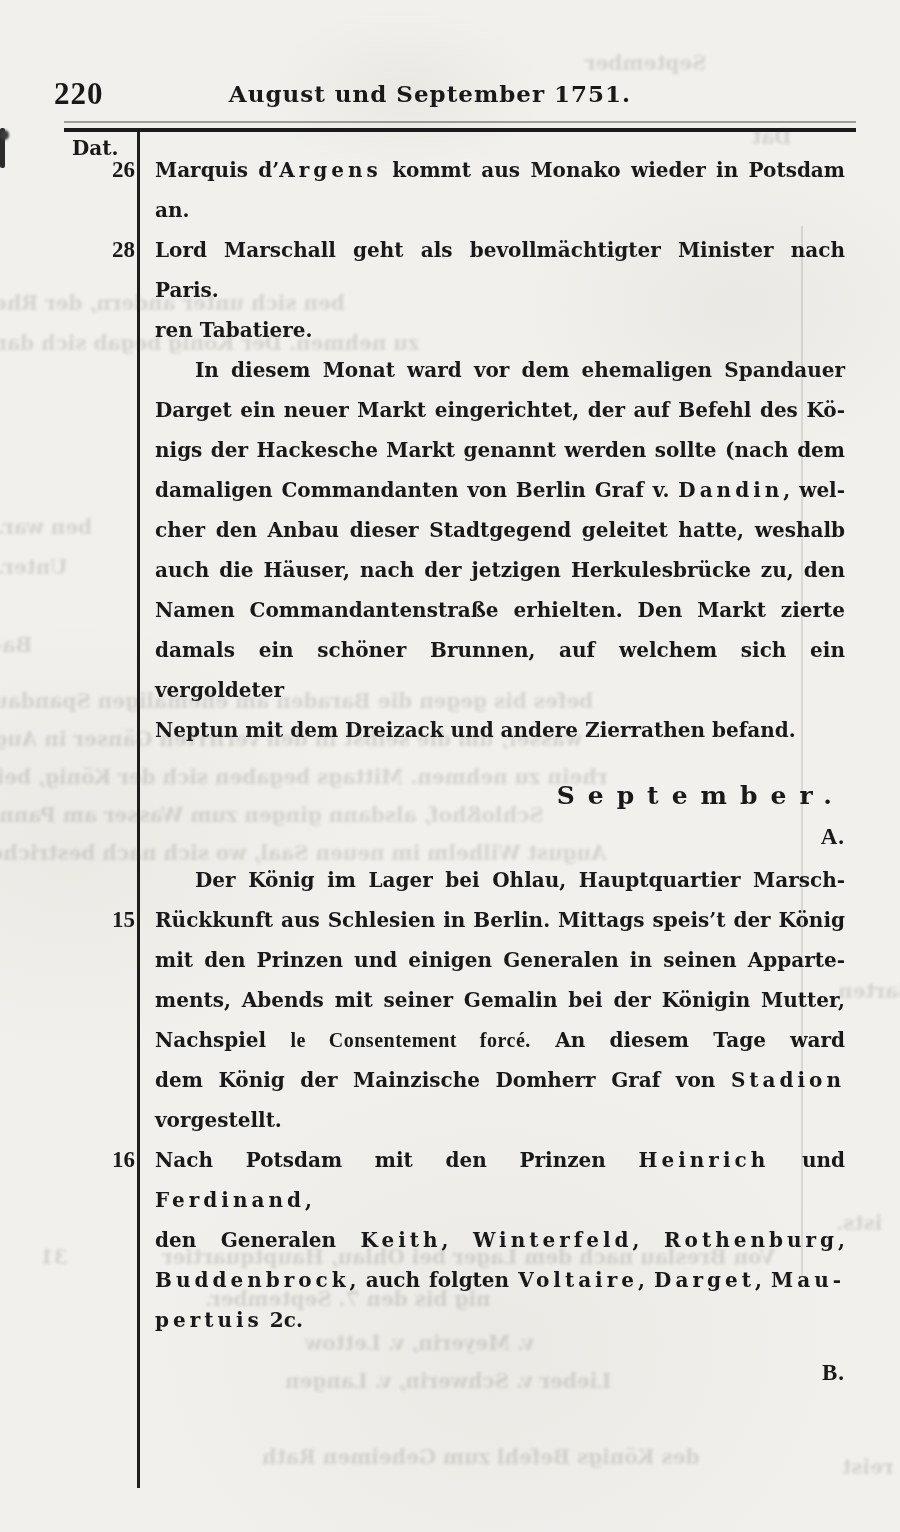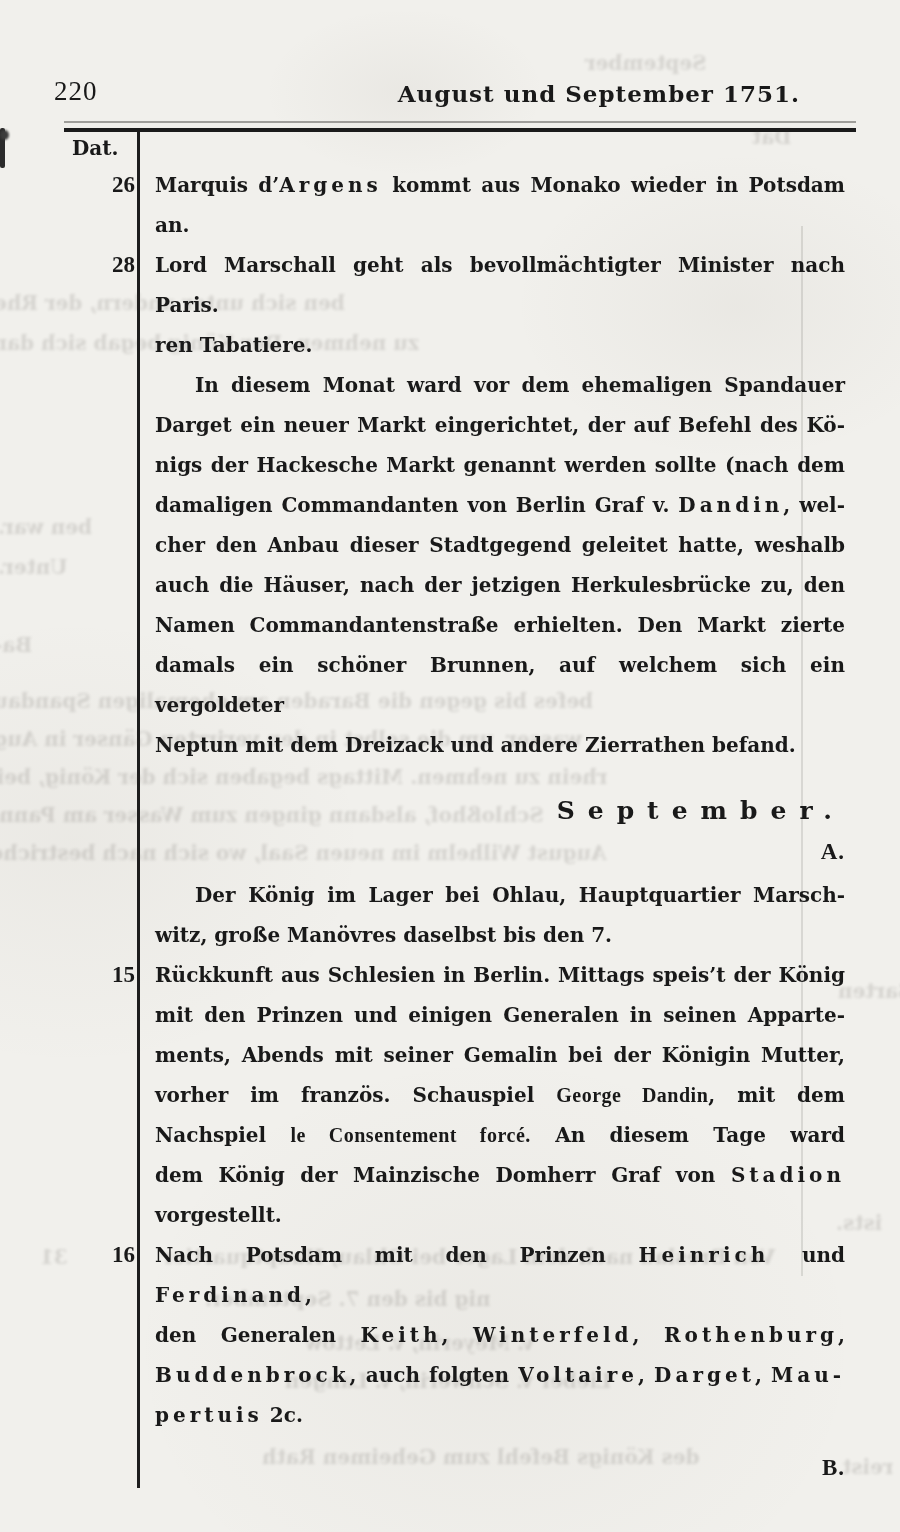--- a/index.html
+++ b/index.html
@@ -11,32 +11,32 @@
       radial-gradient(ellipse 420px 320px at 8% 55%, rgba(115,105,90,.05), transparent 70%),
       radial-gradient(ellipse 520px 420px at 55% 88%, rgba(115,105,90,.05), transparent 70%),
       radial-gradient(ellipse 200px 120px at 45% 6%, rgba(115,105,90,.06), transparent 70%);
     font-family:"DejaVu Serif","Liberation Serif",serif;
     color:#191919;
   }
   .page{position:absolute;inset:0;}
   .pagenum{
     position:absolute;left:54px;top:76px;
     font-family:"Liberation Serif",serif;
-    font-size:27px;font-weight:normal;letter-spacing:1px;
+    font-size:31px;font-weight:bold;letter-spacing:1px;
   }
   .header-title{
     position:absolute;left:60px;top:80px;width:740px;
-    text-align:right;font-size:23px;font-weight:bold;letter-spacing:1px;
+    text-align:center;font-size:23px;font-weight:bold;letter-spacing:1px;
   }
   .rule-thin{position:absolute;left:64px;top:121px;width:792px;height:2px;background:rgba(60,58,55,.45);}
   .rule-thick{position:absolute;left:64px;top:128px;width:792px;height:4px;background:#1b1b1b;}
   .dat-label{position:absolute;left:72px;top:136px;font-size:20px;font-weight:bold;}
   .vrule{position:absolute;left:137px;top:132px;width:2.5px;height:1356px;background:#1d1d1d;}
   .ghost-vrule{position:absolute;left:801px;top:226px;width:2px;height:1050px;background:rgba(40,38,34,.12);filter:blur(.6px);}
-  .content{position:absolute;left:155px;top:165px;width:690px;}
+  .content{position:absolute;left:155px;top:150px;width:690px;}
   .entry{position:relative;}
   .datenum{
     position:absolute;left:-62px;top:0;width:42px;text-align:right;
     font-family:"Liberation Serif",serif;font-size:23px;font-weight:bold;line-height:40px;
   }
   .line{font-size:20px;line-height:40px;font-weight:bold;white-space:nowrap;}
   .line.just{white-space:normal;text-align:justify;text-align-last:justify;}
   .line.last{white-space:normal;text-align:right;text-align-last:left;}
   .line.ind{padding-left:40px;}
   .frak{}
@@ -111,28 +111,26 @@
         <div class="line just"><span class="frak">cher den Anbau dieser Stadtgegend geleitet hatte, weshalb</span></div>
         <div class="line just"><span class="frak">auch die Häuser, nach der jetzigen Herkulesbrücke zu, den</span></div>
         <div class="line just"><span class="frak">Namen Commandantenstraße erhielten. Den Markt zierte</span></div>
         <div class="line just"><span class="frak">damals ein schöner Brunnen, auf welchem sich ein vergoldeter</span></div>
         <div class="line last"><span class="frak">Neptun mit dem Dreizack und andere Zierrathen befand.</span></div>
       </div>
       <div class="heading h-month">September.</div>
       <div class="heading h-letter-a">A.</div>
       <div class="entry">
         <div class="line just ind"><span class="frak">Der König im Lager bei Ohlau, Hauptquartier Marsch-</span></div>
-        <div class="line last"><span class="frak">witz, große Manövres daselbst bis den 7.</span></div>
       </div>
       <div class="entry">
         <span class="datenum">15</span>
         <div class="line just"><span class="frak">Rückkunft aus Schlesien in Berlin.  Mittags speis’t der König</span></div>
         <div class="line just"><span class="frak">mit den Prinzen und einigen Generalen in seinen Apparte-</span></div>
         <div class="line just"><span class="frak">ments, Abends mit seiner Gemalin bei der Königin Mutter,</span></div>
-        <div class="line just"><span class="frak">vorher im französ. Schauspiel </span><span class="antiqua">George Dandin</span><span class="frak">, mit dem</span></div>
         <div class="line just"><span class="frak">Nachspiel </span><span class="antiqua">le Consentement forcé.</span><span class="frak"> An diesem Tage ward</span></div>
         <div class="line just"><span class="frak">dem König der Mainzische Domherr Graf von </span><span class="sperr">Stadion</span></div>
         <div class="line last"><span class="frak">vorgestellt.</span></div>
       </div>
       <div class="entry">
         <span class="datenum">16</span>
         <div class="line just"><span class="frak">Nach Potsdam mit den Prinzen </span><span class="sperr">Heinrich</span><span class="frak"> und </span><span class="sperr">Ferdinand</span><span class="frak">,</span></div>
         <div class="line just"><span class="frak">den Generalen </span><span class="sperr">Keith</span><span class="frak">, </span><span class="sperr">Winterfeld</span><span class="frak">, </span><span class="sperr">Rothenburg</span><span class="frak">,</span></div>
         <div class="line just"><span class="sperr">Buddenbrock</span><span class="frak">, auch folgten </span><span class="sperr">Voltaire</span><span class="frak">, </span><span class="sperr">Darget</span><span class="frak">, </span><span class="sperr">Mau-</span></div>
         <div class="line last"><span class="sperr">pertuis</span><span class="frak"> 2c.</span></div>

